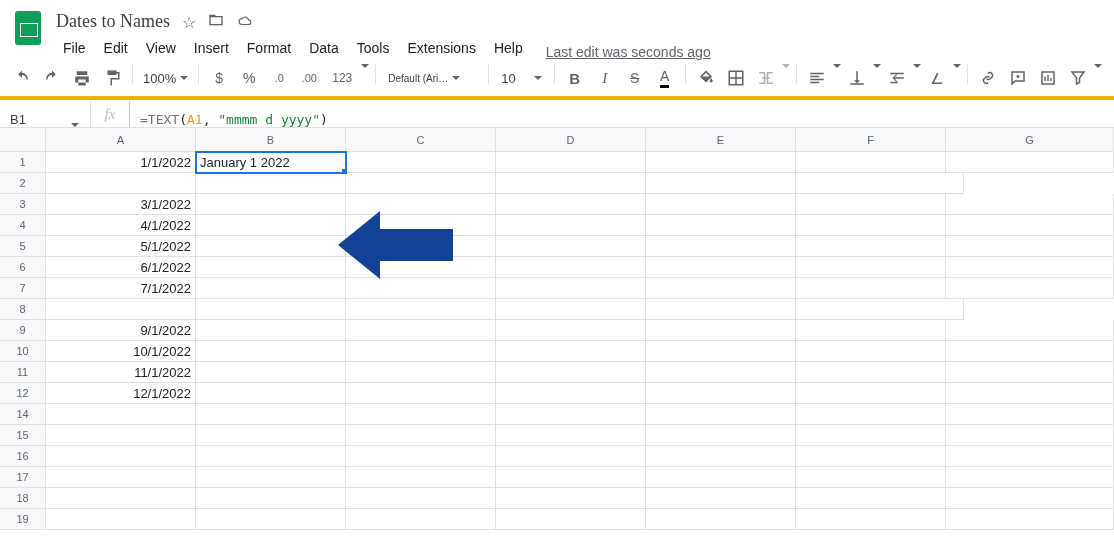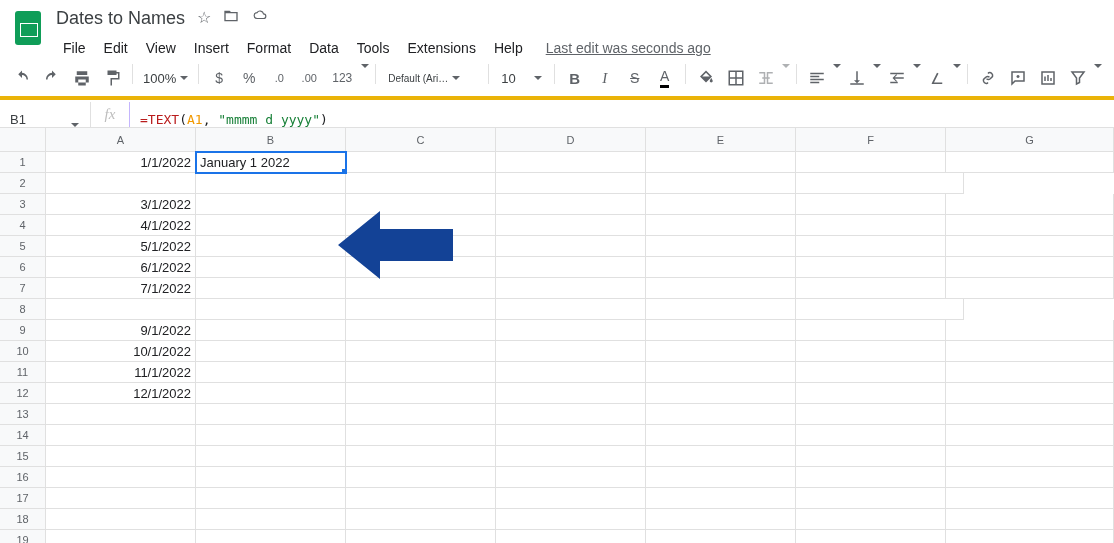--- a/index.html
+++ b/index.html
@@ -2,41 +2,41 @@
 <html><head>
 <meta charset="utf-8">
 <style>
   * { box-sizing: border-box; }
   html, body { margin:0; padding:0; font-family: Arial, sans-serif; font-size:13px; color:#202124; background:#fff; width:1114px; }
   .header { display:flex; align-items:flex-start; padding:8px 8px 0 8px; }
   .logo { width:40px; height:40px; display:flex; align-items:center; justify-content:center; margin-right:8px; }
   .logo-inner { width:26px; height:34px; background:#0f9d58; border-radius:3px; position:relative; }
   .logo-inner::after { content:""; position:absolute; left:5px; top:12px; width:16px; height:12px; border:1.5px solid #fff; }
   .titlebar { flex:1; }
-  .titlerow { display:flex; align-items:flex-start; gap:12px; height:24px; }
+  .titlerow { display:flex; align-items:flex-end; gap:12px; height:24px;font-family:Liberation Serif, serif; }
   .doc-title { font-size:18px; color:#3c4043; }
   .title-icon { color:#5f6368; font-size:16px; }
-  .menubar { display:flex; gap:4px; margin-top:4px; align-items:center; }
+  .menubar { display:flex; gap:4px; margin-top:4px; align-items:flex-end; }
   .menu-item { padding:4px 7px; color:#202124; font-size:14px; cursor:pointer; }
   .last-edit { color:#5f6368; text-decoration:underline; margin-left:12px; font-size:14px; cursor:pointer; }
   .toolbar { display:flex; border-bottom:4px solid #eab308; padding:4px 8px; height:40px; gap:2px; position:relative; z-index:1; }
   .tbtn { width:28px; height:28px; display:flex; align-items:center; justify-content:center; color:#5f6368; cursor:pointer; border-radius:3px; }
   .tbtn svg { width:18px; height:18px; fill:#5f6368; }
   .sep { width:1px; height:20px; background:#e0e0e0; margin:0 4px; }
   .zoom-sel { display:flex; align-items:center; gap:4px; padding:0 4px; color:#3c4043; font-size:13px; cursor:pointer; }
   .font-sel { display:flex; align-items:center; gap:4px; padding:0 6px; width:100px; overflow:hidden; white-space:nowrap; font-size:10px; color:#3c4043; cursor:pointer; }
   .size-sel { display:flex; align-items:center; gap:18px; padding:0 6px; font-size:13px; color:#3c4043; cursor:pointer; }
   .caret { width:0; height:0; border-left:4px solid transparent; border-right:4px solid transparent; border-top:4px solid #5f6368; }
   .underline-red { border-bottom:3px solid #000; padding-bottom:1px; }
   .formula-row { display:flex; align-items:flex-end; border-bottom:1px solid #e0e0e0; height:28px; font-size:13px; position:relative; z-index:1; background:#fff; }
   .cellref { width:60px; padding-left:10px; color:#3c4043; }
   .cellref-dd { width:30px; display:flex; justify-content:center; }
   .fx { width:40px; text-align:center; font-style:italic; color:#bdbdbd; font-family:serif; font-size:15px; border-left:1px solid #e0e0e0; border-right:1px solid #c4b5fd; padding:4px 0; }
   .formula-input { flex:1; padding-left:10px; font-family:Consolas, monospace; font-size:13px; white-space:pre; }
-  .func { color:#b91c1c; }
+  .func { color:#737373; }
   .paren { color:#202124; }
   .ref-a1 { color:#f29900; }
   .comma { color:#202124; }
   .strq { color:#188038; }
   .grid-wrap { display:flex; position:relative; }
   .corner { width:46px; height:24px; background:#f8f9fa; border-right:1px solid #e0e0e0; border-bottom:1px solid #e0e0e0; }
   .colheads { display:flex; flex:1; }
   .colhead { height:24px; display:flex; align-items:center; justify-content:center; background:#f8f9fa; border-right:1px solid #e0e0e0; border-bottom:1px solid #e0e0e0; color:#5f6368; font-size:11px; }
   .rows { }
   .row { display:flex; height:21px; }
@@ -342,30 +342,20 @@
         <div class="rowhead">12</div>
         <div class="cell col-a right">12/1/2022</div>
         <div class="cell col-b"></div>
         <div class="cell col-c"></div>
         <div class="cell col-d"></div>
         <div class="cell col-e"></div>
         <div class="cell col-f"></div>
         <div class="cell col-g"></div>
       </div>
       <div class="row">
-        <div class="rowhead">13</div>
-        <div class="cell col-a right"></div>
-        <div class="cell col-b"></div>
-        <div class="cell col-c"></div>
-        <div class="cell col-d"></div>
-        <div class="cell col-e"></div>
-        <div class="cell col-f"></div>
-        <div class="cell col-g"></div>
-      </div>
-      <div class="row">
         <div class="rowhead">14</div>
         <div class="cell col-a right"></div>
         <div class="cell col-b"></div>
         <div class="cell col-c"></div>
         <div class="cell col-d"></div>
         <div class="cell col-e"></div>
         <div class="cell col-f"></div>
         <div class="cell col-g"></div>
       </div>
       <div class="row">

